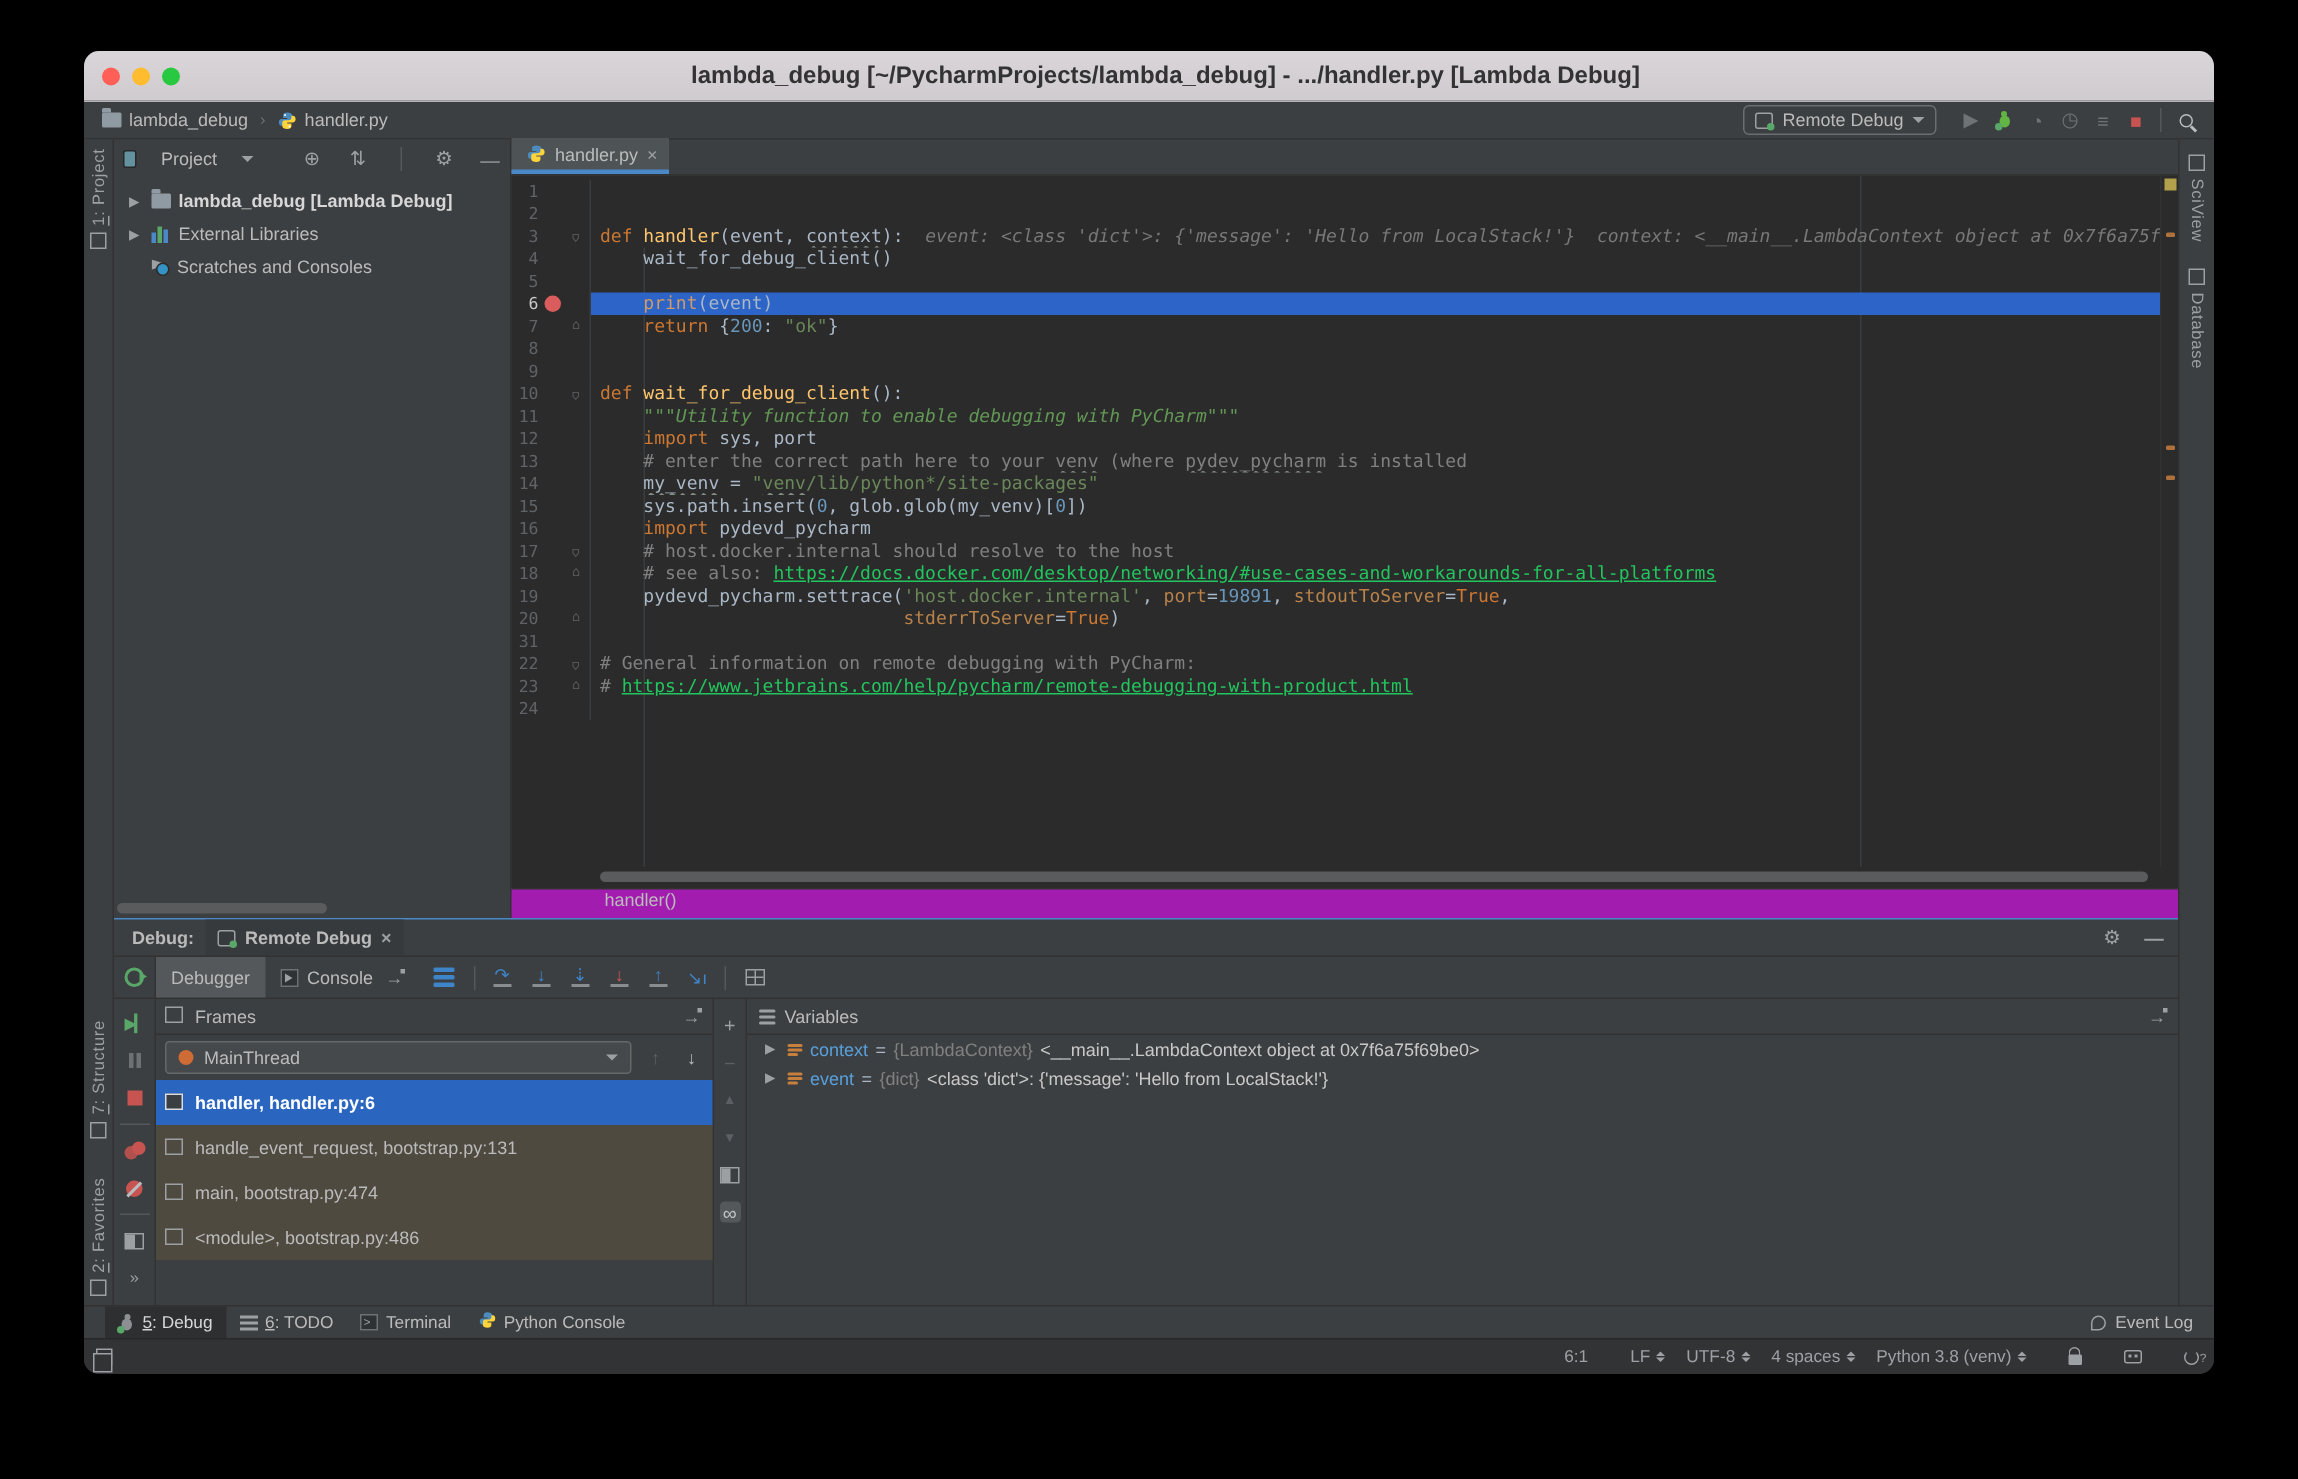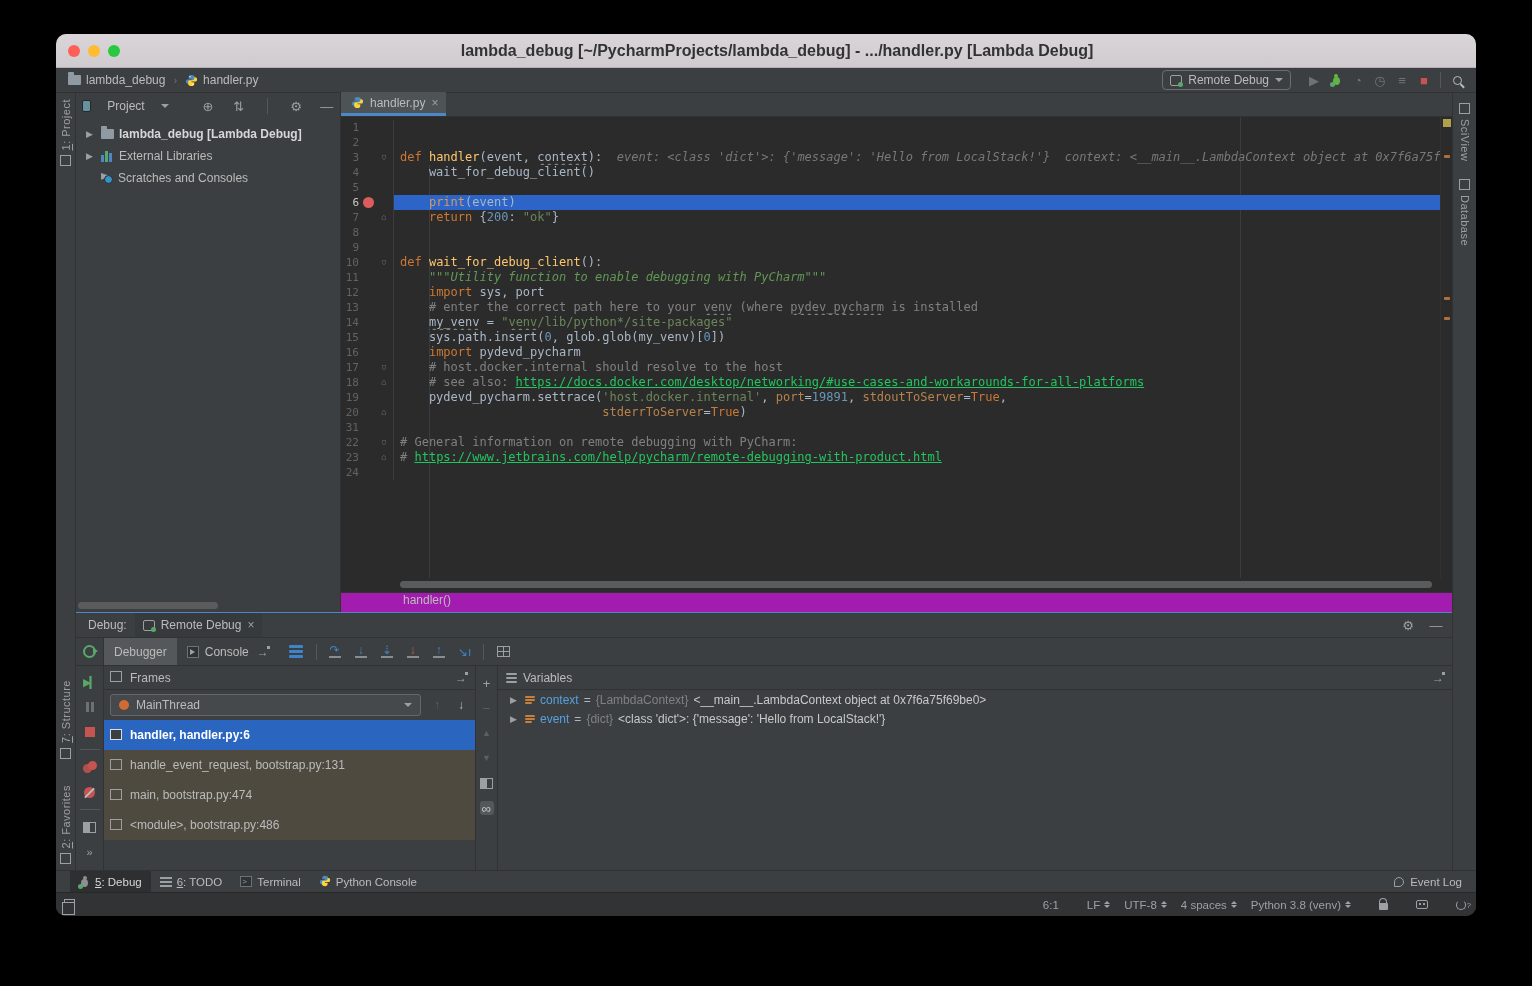--- a/index.html
+++ b/index.html
@@ -97,21 +97,21 @@
   .errstripe { position:absolute; right:0; top:0; bottom:0; width:12px; background:#2b2b2b; border-left:1px solid #323232; }
   .errstripe .blockmark { position:absolute; top:2px; left:2px; width:8px; height:8px; background:#b3a04c; }
   .errstripe .m { position:absolute; left:3px; width:6px; height:3px; background:#b0703c; border-radius:1px; }
   .hscroll { height:14px; flex:0 0 14px; position:relative; }
   .hscroll .thumb { position:absolute; left:59px; right:20px; top:3px; height:7px; background:#595b5d; border-radius:4px; }
   .ebreadcrumb { height:20px; flex:0 0 20px; background:#a21caf; border-top:1px solid #323232;
                  color:#bbb; font-size:12px; display:flex; align-items:flex-start; padding-left:62px; }
 
   
   .debugpanel { height:258px; flex:0 0 258px; display:flex; flex-direction:column; border-top:1px solid #4a88c7; background:#3c3f41; }
-  .dbg-head { height:24px; flex:0 0 24px; display:flex; align-items:center; padding:0 6px 0 12px; font-size:12px; color:#bbb; gap:8px; }
+  .dbg-head { height:24px; flex:0 0 24px; display:flex; align-items:center; padding:0 6px 0 12px; font-size:12px; color:#bbb; gap:8px;font-weight:bold; }
   .dbg-tab { display:flex; align-items:center; gap:6px; background:#373a3c; height:24px; padding:0 8px; }
   .ic-remotedbg { width:12px; height:11px; border:1px solid #9da0a2; border-radius:2px; position:relative; }
   .ic-remotedbg::after { content:""; position:absolute; right:-2px; bottom:-2px; width:5px; height:5px; border-radius:50%; background:#59a869; }
   .dbg-toolbar { height:29px; flex:0 0 29px; border-top:1px solid #323232; border-bottom:1px solid #323232;
                  display:flex; align-items:stretch; font-size:12px; color:#bbb; }
   .rerun-cell { width:28px; border-right:1px solid #323232; display:flex; align-items:center; justify-content:center; }
   .ic-rerun { width:13px; height:13px; border:2px solid #59a869; border-radius:50%; position:relative; }
   .ic-rerun::after { content:""; position:absolute; right:-4px; top:1px; border-left:5px solid #59a869; border-top:3px solid transparent; border-bottom:3px solid transparent; }
   .dtab { display:flex; align-items:center; gap:6px; padding:0 10px; }
   .dtab.sel { background:#54585b; }

